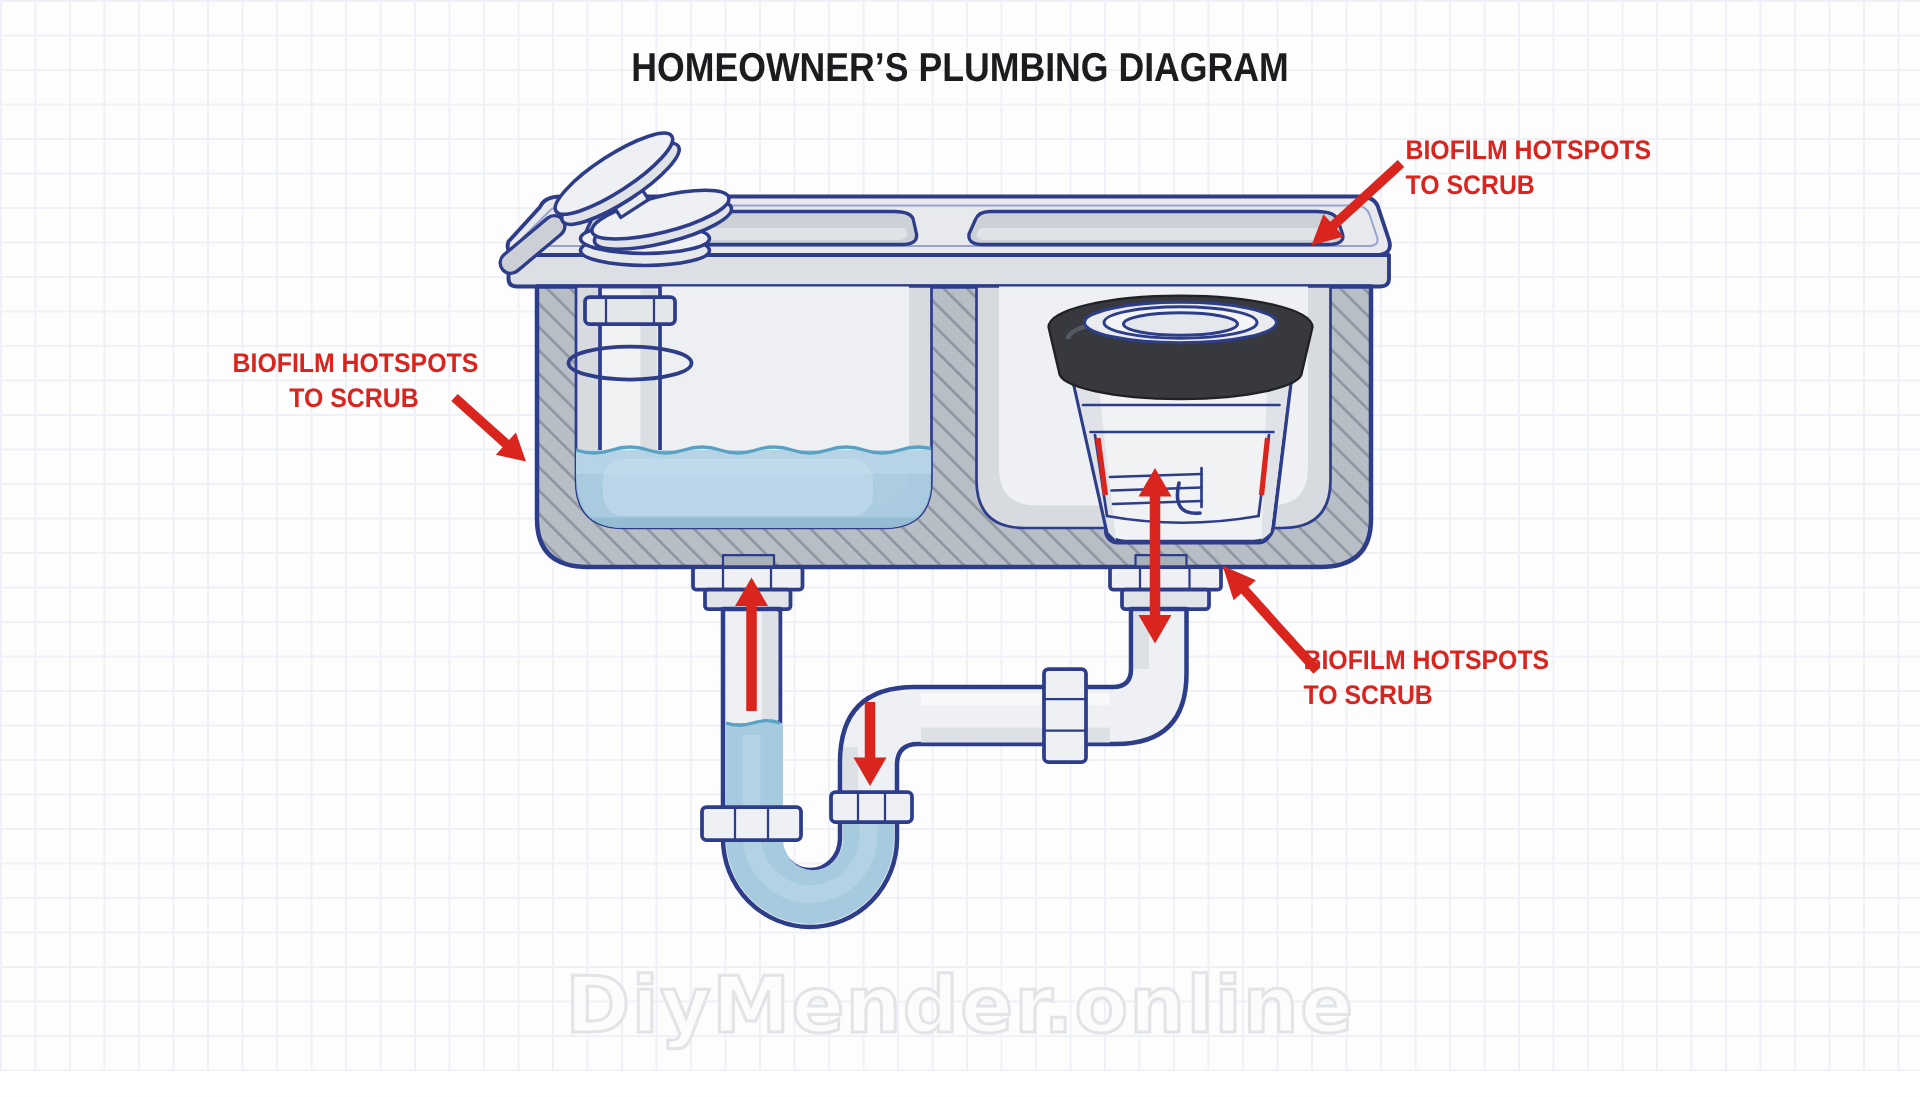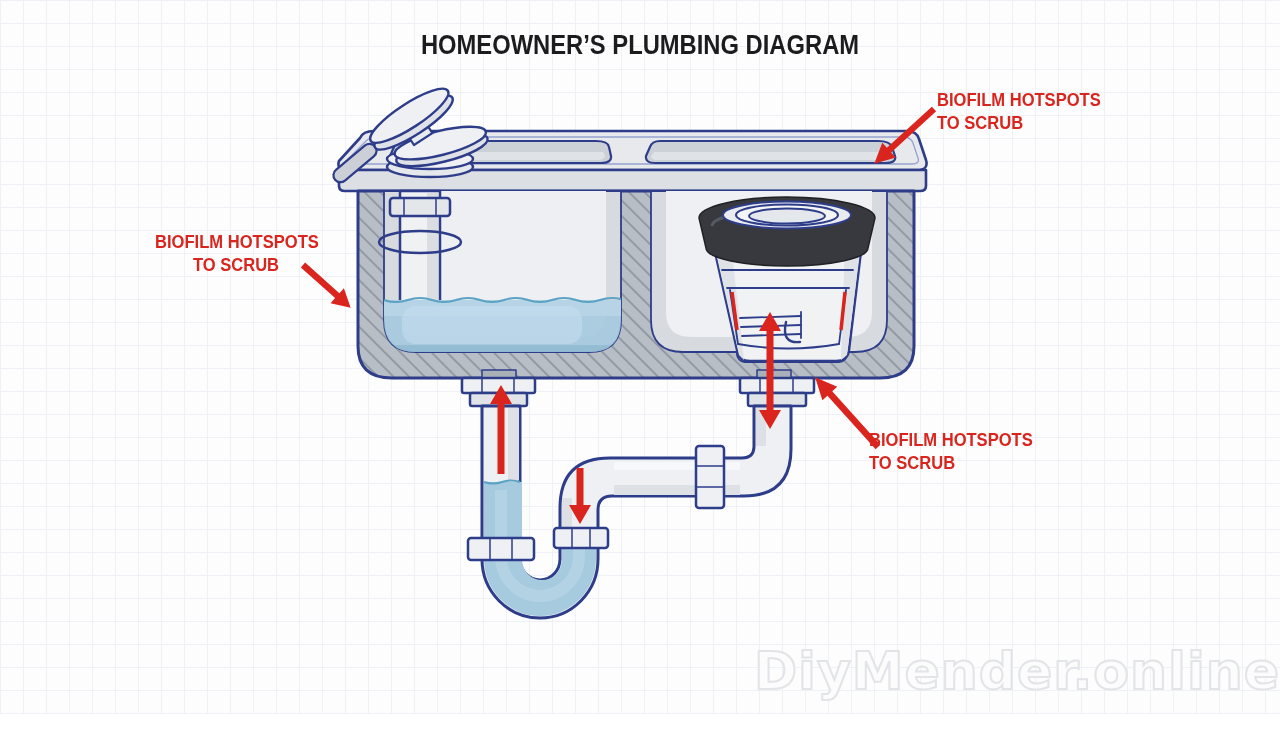--- a/index.html
+++ b/index.html
@@ -34,21 +34,21 @@
   .annot{
     position:absolute;color:var(--accent-red);font-weight:700;
     font-size:18px;line-height:1.25;white-space:nowrap;
   }
   .annot .l{display:block;}
   .annot-left{left:148px;top:231px;width:176px;text-align:center;
     transform:scaleX(.92);transform-origin:center top;}
   .annot-top-right{left:937px;top:89px;transform:scaleX(.92);transform-origin:left top;}
   .annot-bottom-right{left:869px;top:429px;transform:scaleX(.92);transform-origin:left top;}
   .watermark{
-    position:absolute;left:0;right:0;top:641px;text-align:right;
+    position:absolute;left:0;right:0;top:641px;text-align:center;
     font-family:"DejaVu Sans",sans-serif;
     font-size:52px;font-weight:700;letter-spacing:1px;
     color:#fcfcfd;-webkit-text-stroke:2px var(--watermark-gray);
     text-shadow:0 0 1px var(--watermark-gray);
   }
   
   .sB{stroke:var(--line-blue);stroke-linejoin:round;stroke-linecap:round;}
   .noF{fill:none;}
   .red{fill:var(--accent-red);}
 </style>

